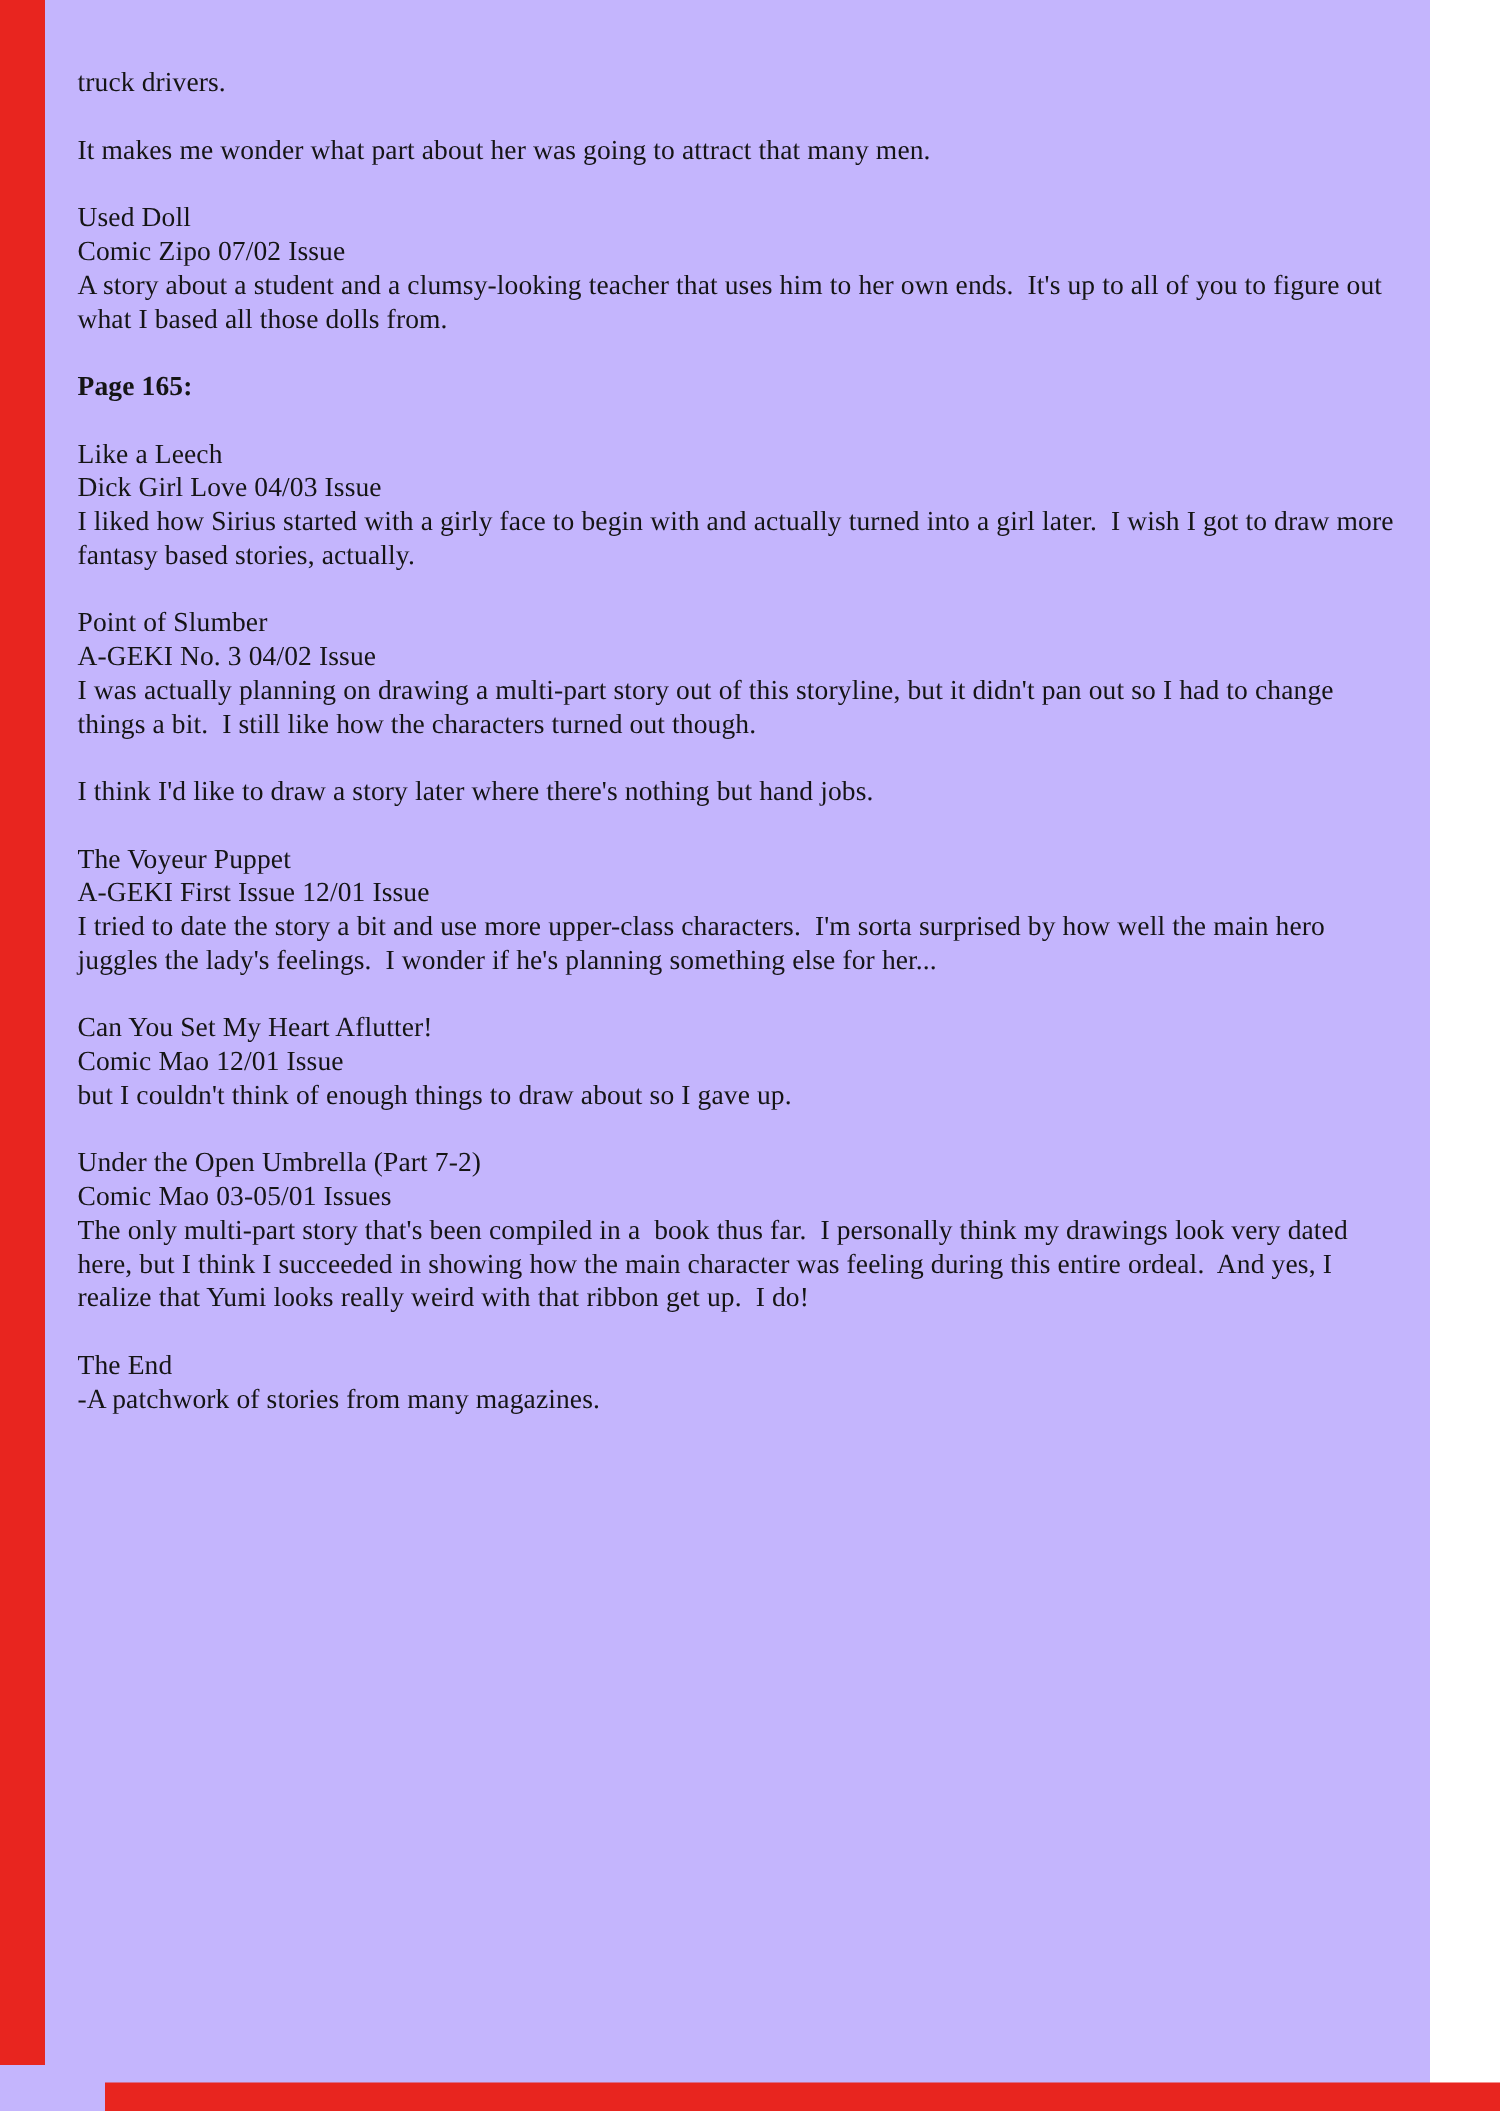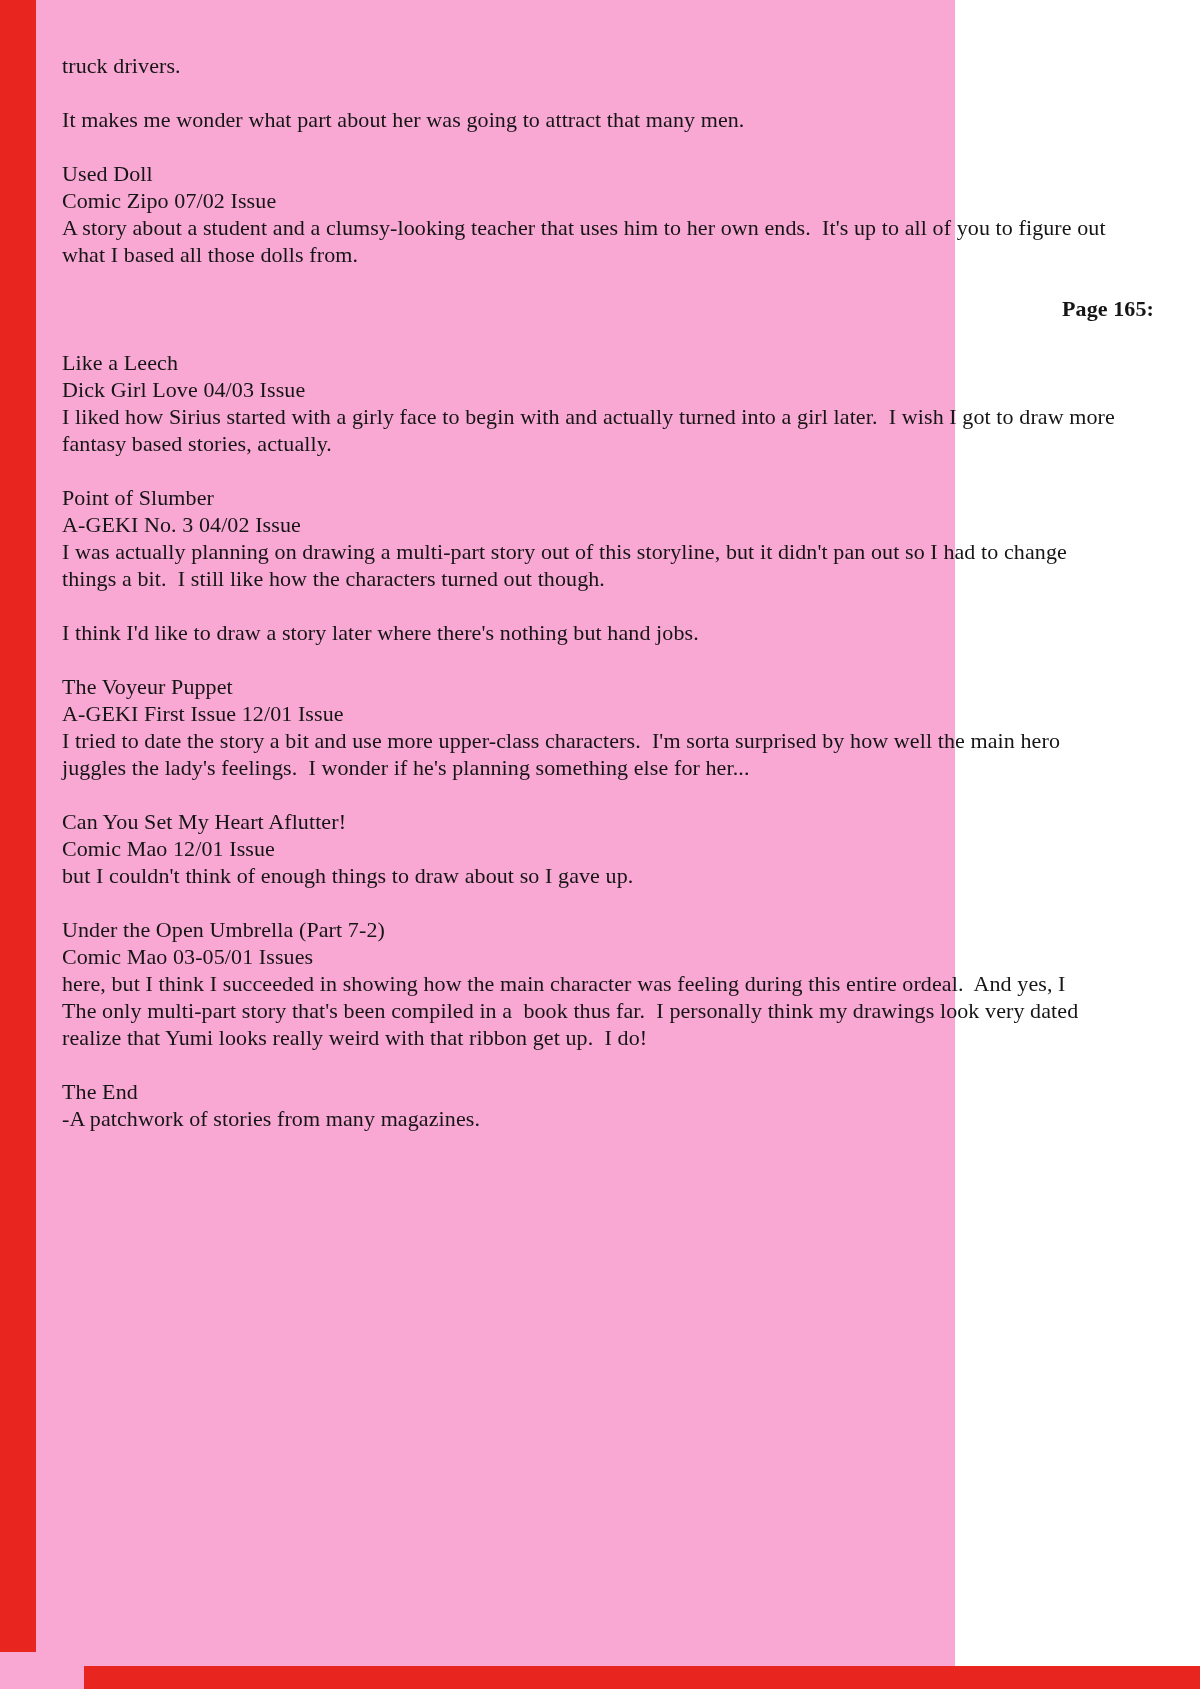--- a/index.html
+++ b/index.html
@@ -4,22 +4,22 @@
 <style>
   html, body { margin:0; padding:0; }
   body {
     width:1200px; height:1689px;
     background:#ffffff;
     overflow:hidden;
     font-family:"Liberation Serif","DejaVu Serif",serif;
   }
   .canvas {
     position:relative;
-    width:955px; height:1689px;
-    background:#f9a8d4;
+    width:1144px; height:1689px;
+    background:#c4b5fd;
   }
   
   .red-bar-left {
     position:absolute; left:0; top:0;
     width:36px; height:1652px;
     background:#e8251f;
   }
   .red-bar-bottom {
     position:absolute; left:84px; top:1666px;
     width:1116px; height:23px;
@@ -30,21 +30,21 @@
     position:absolute; left:62px; top:52px;
     width:1092px;
     font-size:22px;
     line-height:27px;
     color:#151515;
     letter-spacing:0.1px;
   }
   .para { margin:0 0 27px 0; }
   .para.extra-gap { margin-top:27px; }
   .line { display:block; white-space:pre; }
-  .para.heading .line { font-weight:700;text-align:right; }
+  .para.heading .line { font-weight:700; }
 </style>
 </head>
 <body>
 
 <div class="canvas">
 
   <div class="red-bar-left"></div>
   <div class="red-bar-bottom"></div>
 
   <div class="text-col">
@@ -95,22 +95,22 @@
 
     <div class="para">
       <span class="line">Can You Set My Heart Aflutter!</span>
       <span class="line">Comic Mao 12/01 Issue</span>
       <span class="line">but I couldn't think of enough things to draw about so I gave up.</span>
     </div>
 
     <div class="para extra-gap">
       <span class="line">Under the Open Umbrella (Part 7-2)</span>
       <span class="line">Comic Mao 03-05/01 Issues</span>
+      <span class="line">The only multi-part story that's been compiled in a  book thus far.  I personally think my drawings look very dated</span>
       <span class="line">here, but I think I succeeded in showing how the main character was feeling during this entire ordeal.  And yes, I</span>
-      <span class="line">The only multi-part story that's been compiled in a  book thus far.  I personally think my drawings look very dated</span>
       <span class="line">realize that Yumi looks really weird with that ribbon get up.  I do!</span>
     </div>
 
     <div class="para">
       <span class="line">The End</span>
       <span class="line">-A patchwork of stories from many magazines.</span>
     </div>
 
   </div>
 </div>

